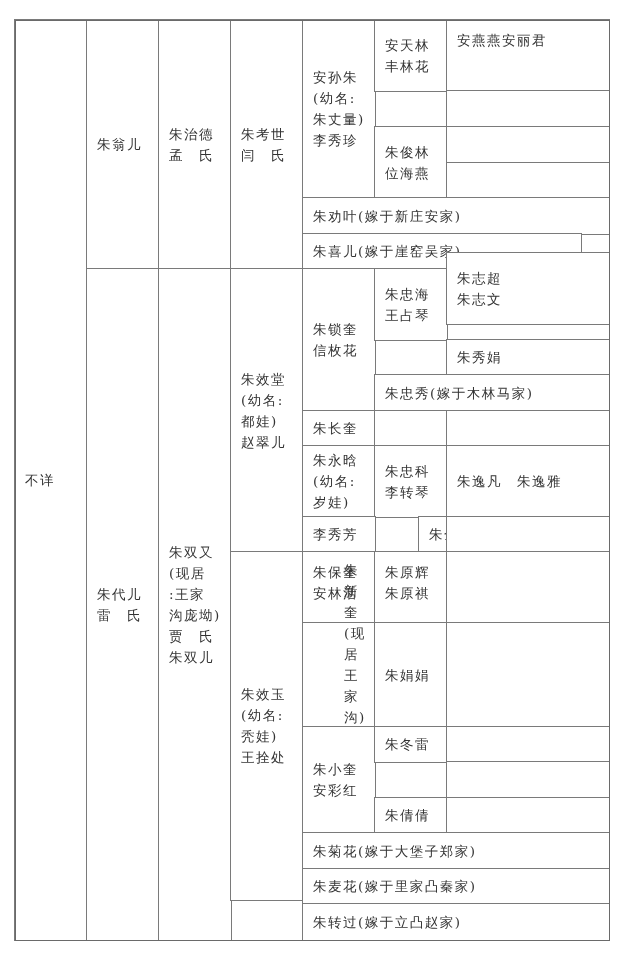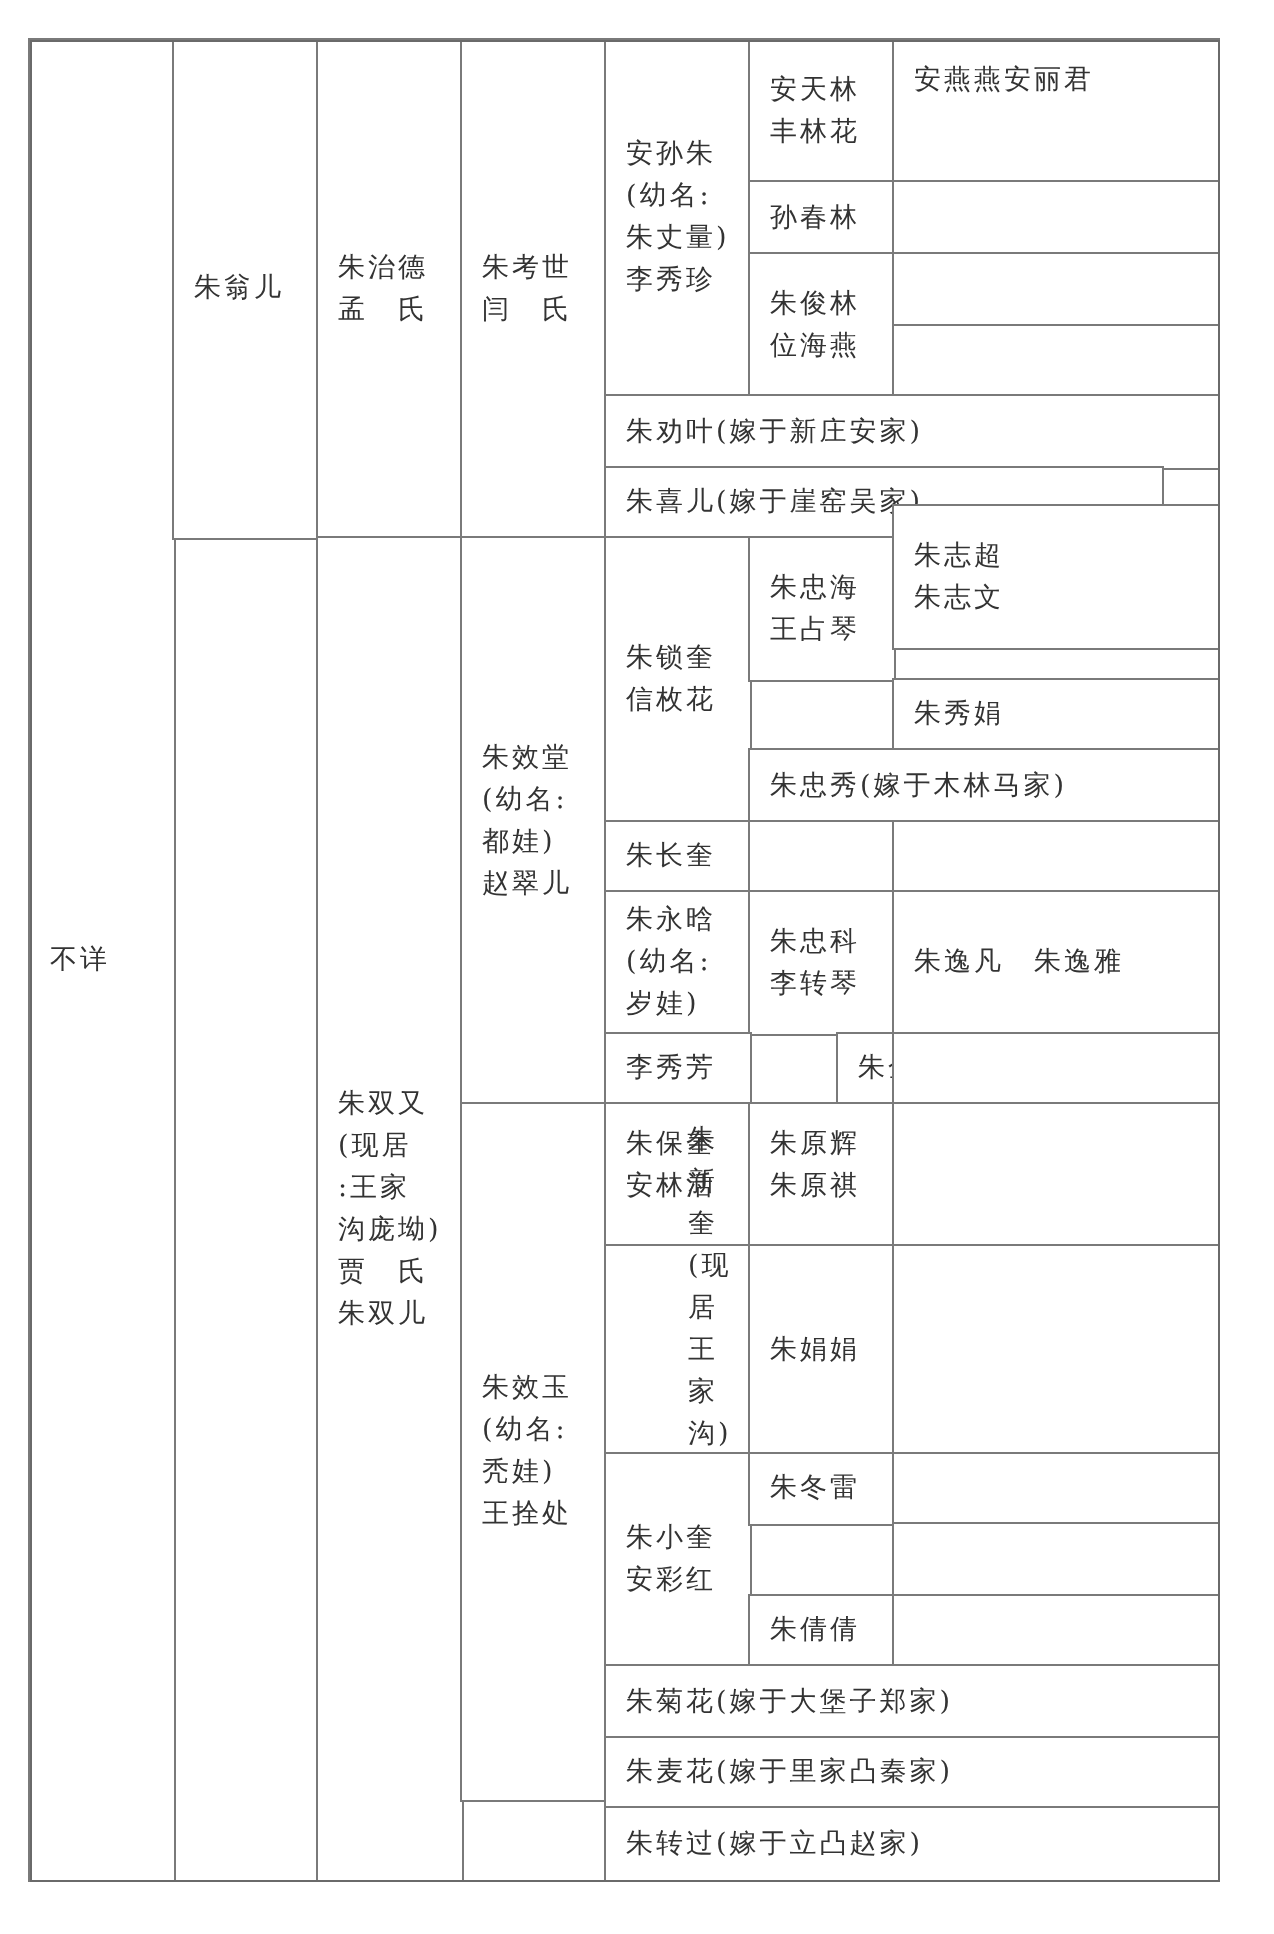--- a/index.html
+++ b/index.html
@@ -25,28 +25,29 @@
 孟　氏</div>
     <div class="cell" style="left: 231px; top: 20px; width: 74px; height: 251px;">朱考世
 闫　氏</div>
     <div class="cell" style="left: 303px; top: 20px; width: 74px; height: 180px;">安孙朱
 (幼名:
 朱丈量)
 李秀珍</div>
     <div class="cell" style="left: 375px; top: 20px; width: 74px; height: 73px;">安天林
 丰林花</div>
     <div class="cell top" style="left: 447px; top: 20px; width: 164px; height: 73px;">安燕燕安丽君</div>
-    <div class="cell" style="left: 375px; top: 91px; width: 74px; height: 38px;">孙春林</div>
     <div class="cell" style="left: 447px; top: 91px; width: 164px; height: 38px;"></div>
     <div class="cell" style="left: 375px; top: 127px; width: 74px; height: 73px;">朱俊林
 位海燕</div>
     <div class="cell" style="left: 447px; top: 127px; width: 164px; height: 38px;"></div>
     <div class="cell" style="left: 447px; top: 163px; width: 164px; height: 37px;"></div>
     <div class="cell" style="left: 303px; top: 198px; width: 308px; height: 38px;">朱劝叶(嫁于新庄安家)</div>
     <div class="cell" style="left: 303px; top: 234px; width: 280px; height: 37px;">朱喜儿(嫁于崖窑吴家)</div>
+    <div class="cell" style="left: 87px; top: 269px; width: 74px; height: 673px;">朱代儿
+雷　氏</div>
     <div class="cell" style="left: 159px; top: 269px; width: 74px; height: 673px;">朱双又
 (现居
 :王家
 沟庞坳)
 贾　氏
 朱双儿</div>
     <div class="cell" style="left: 231px; top: 269px; width: 74px; height: 285px;">朱效堂
 (幼名:
 都娃)
 赵翠儿</div>

